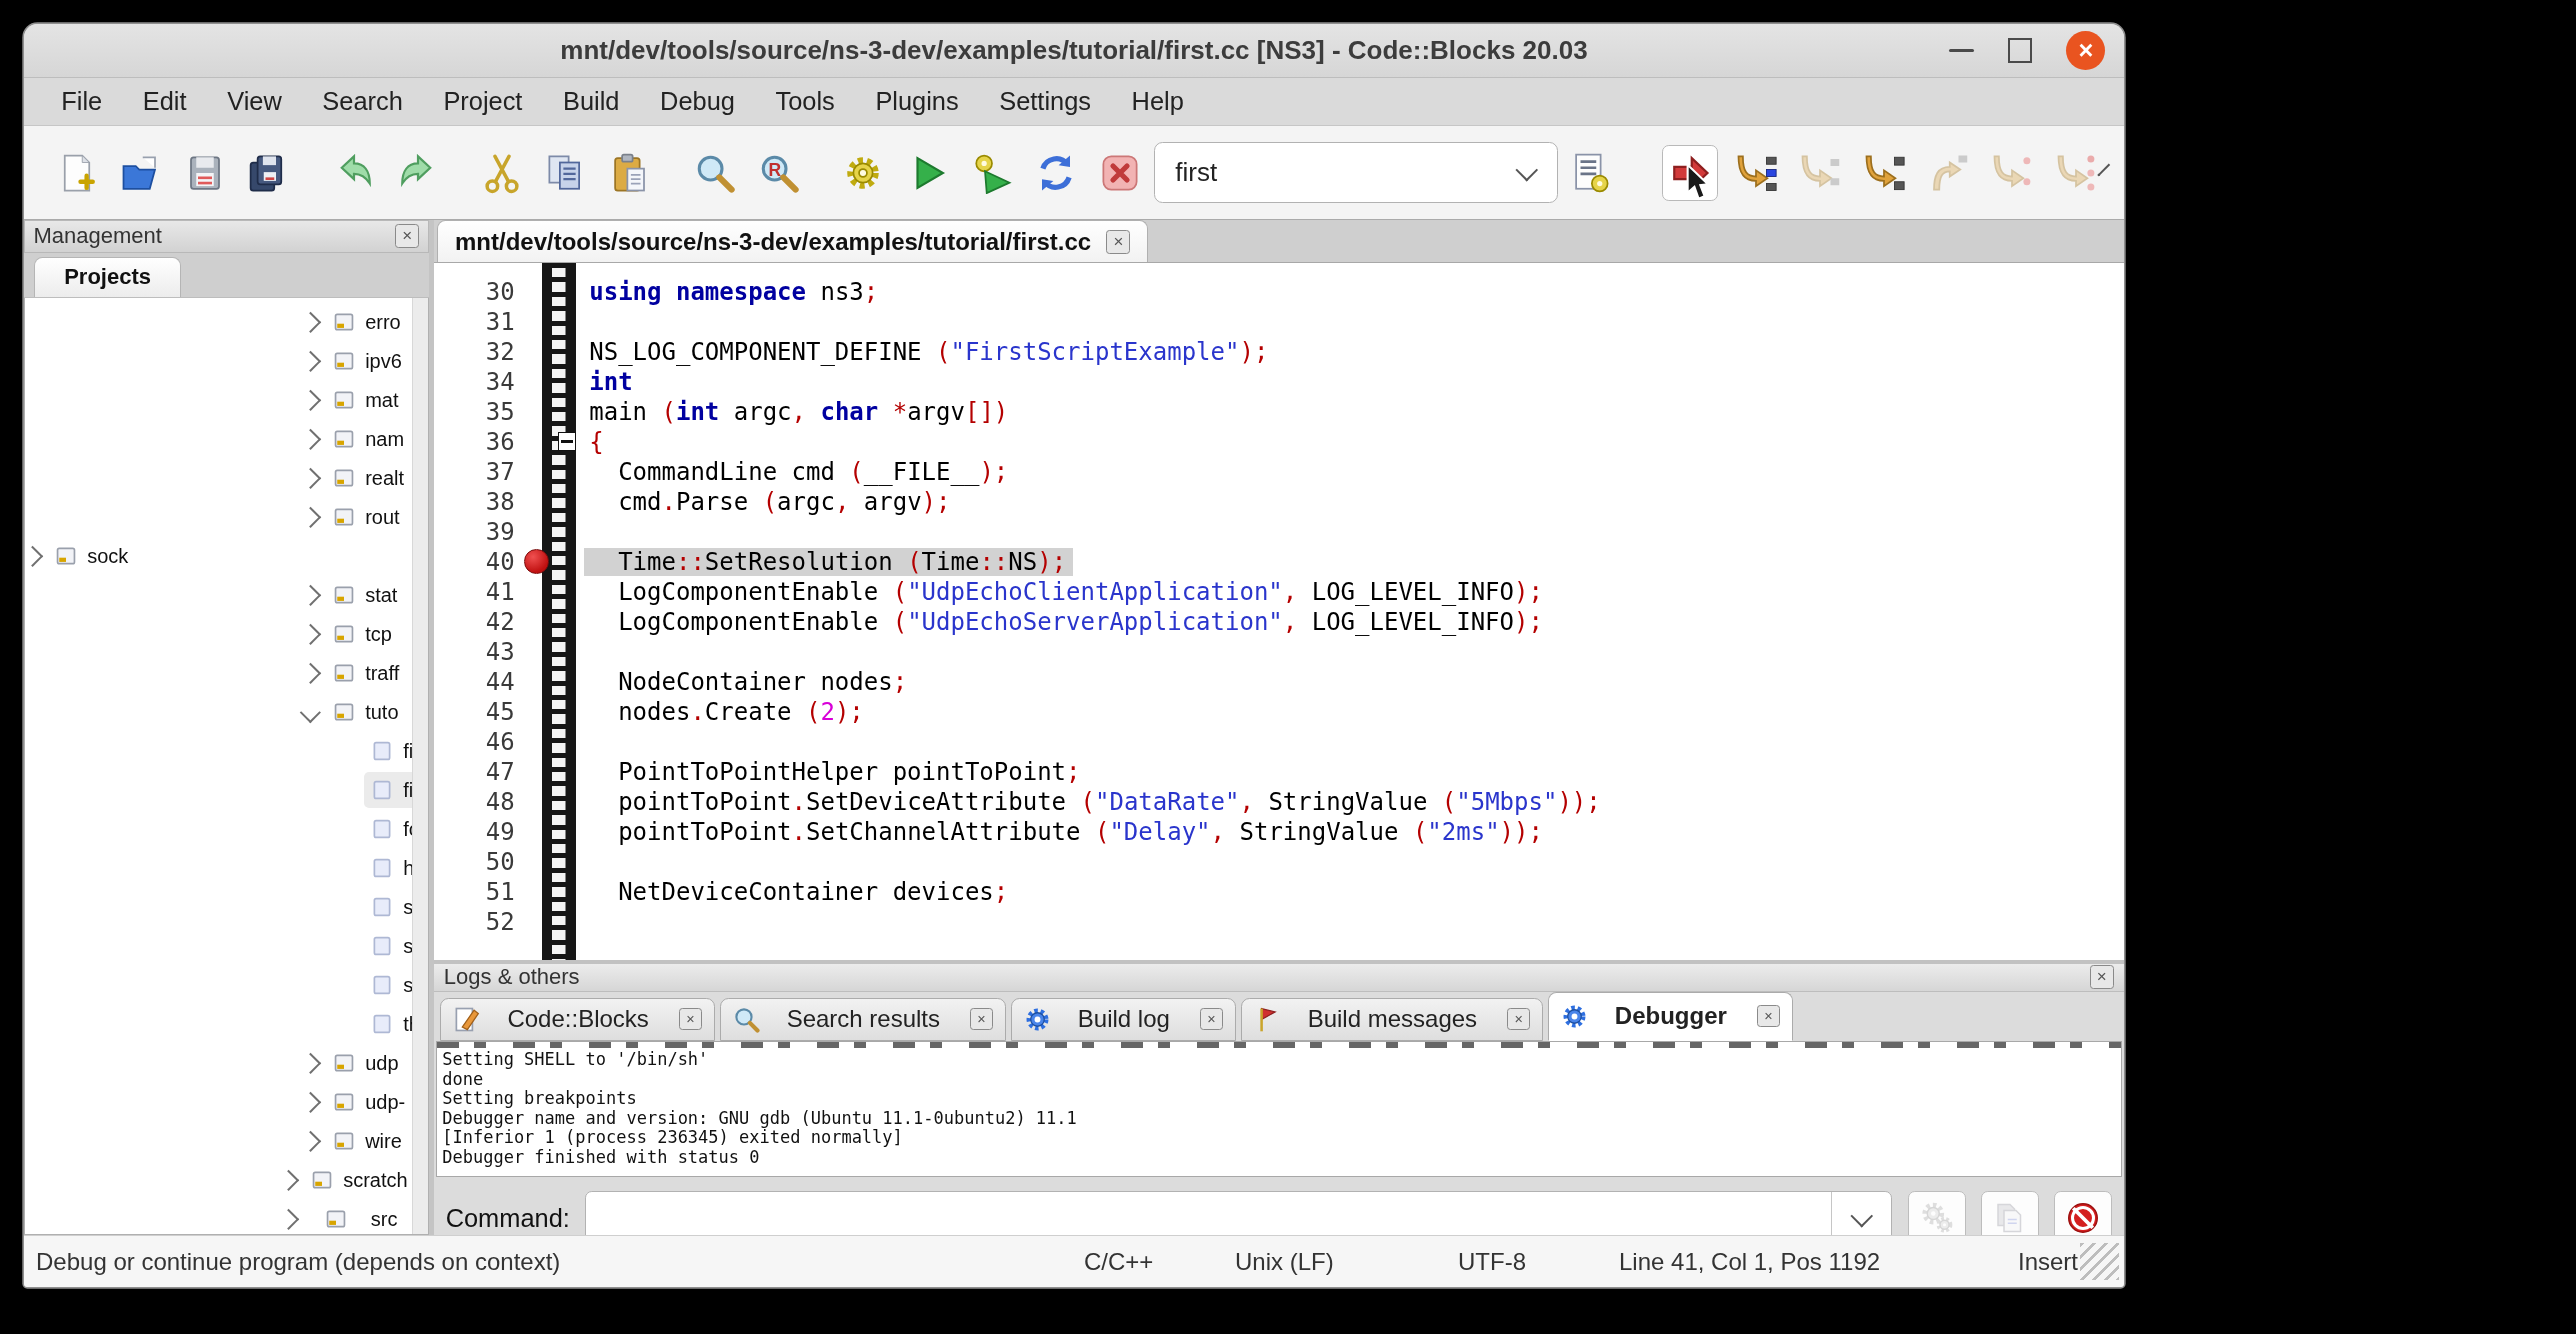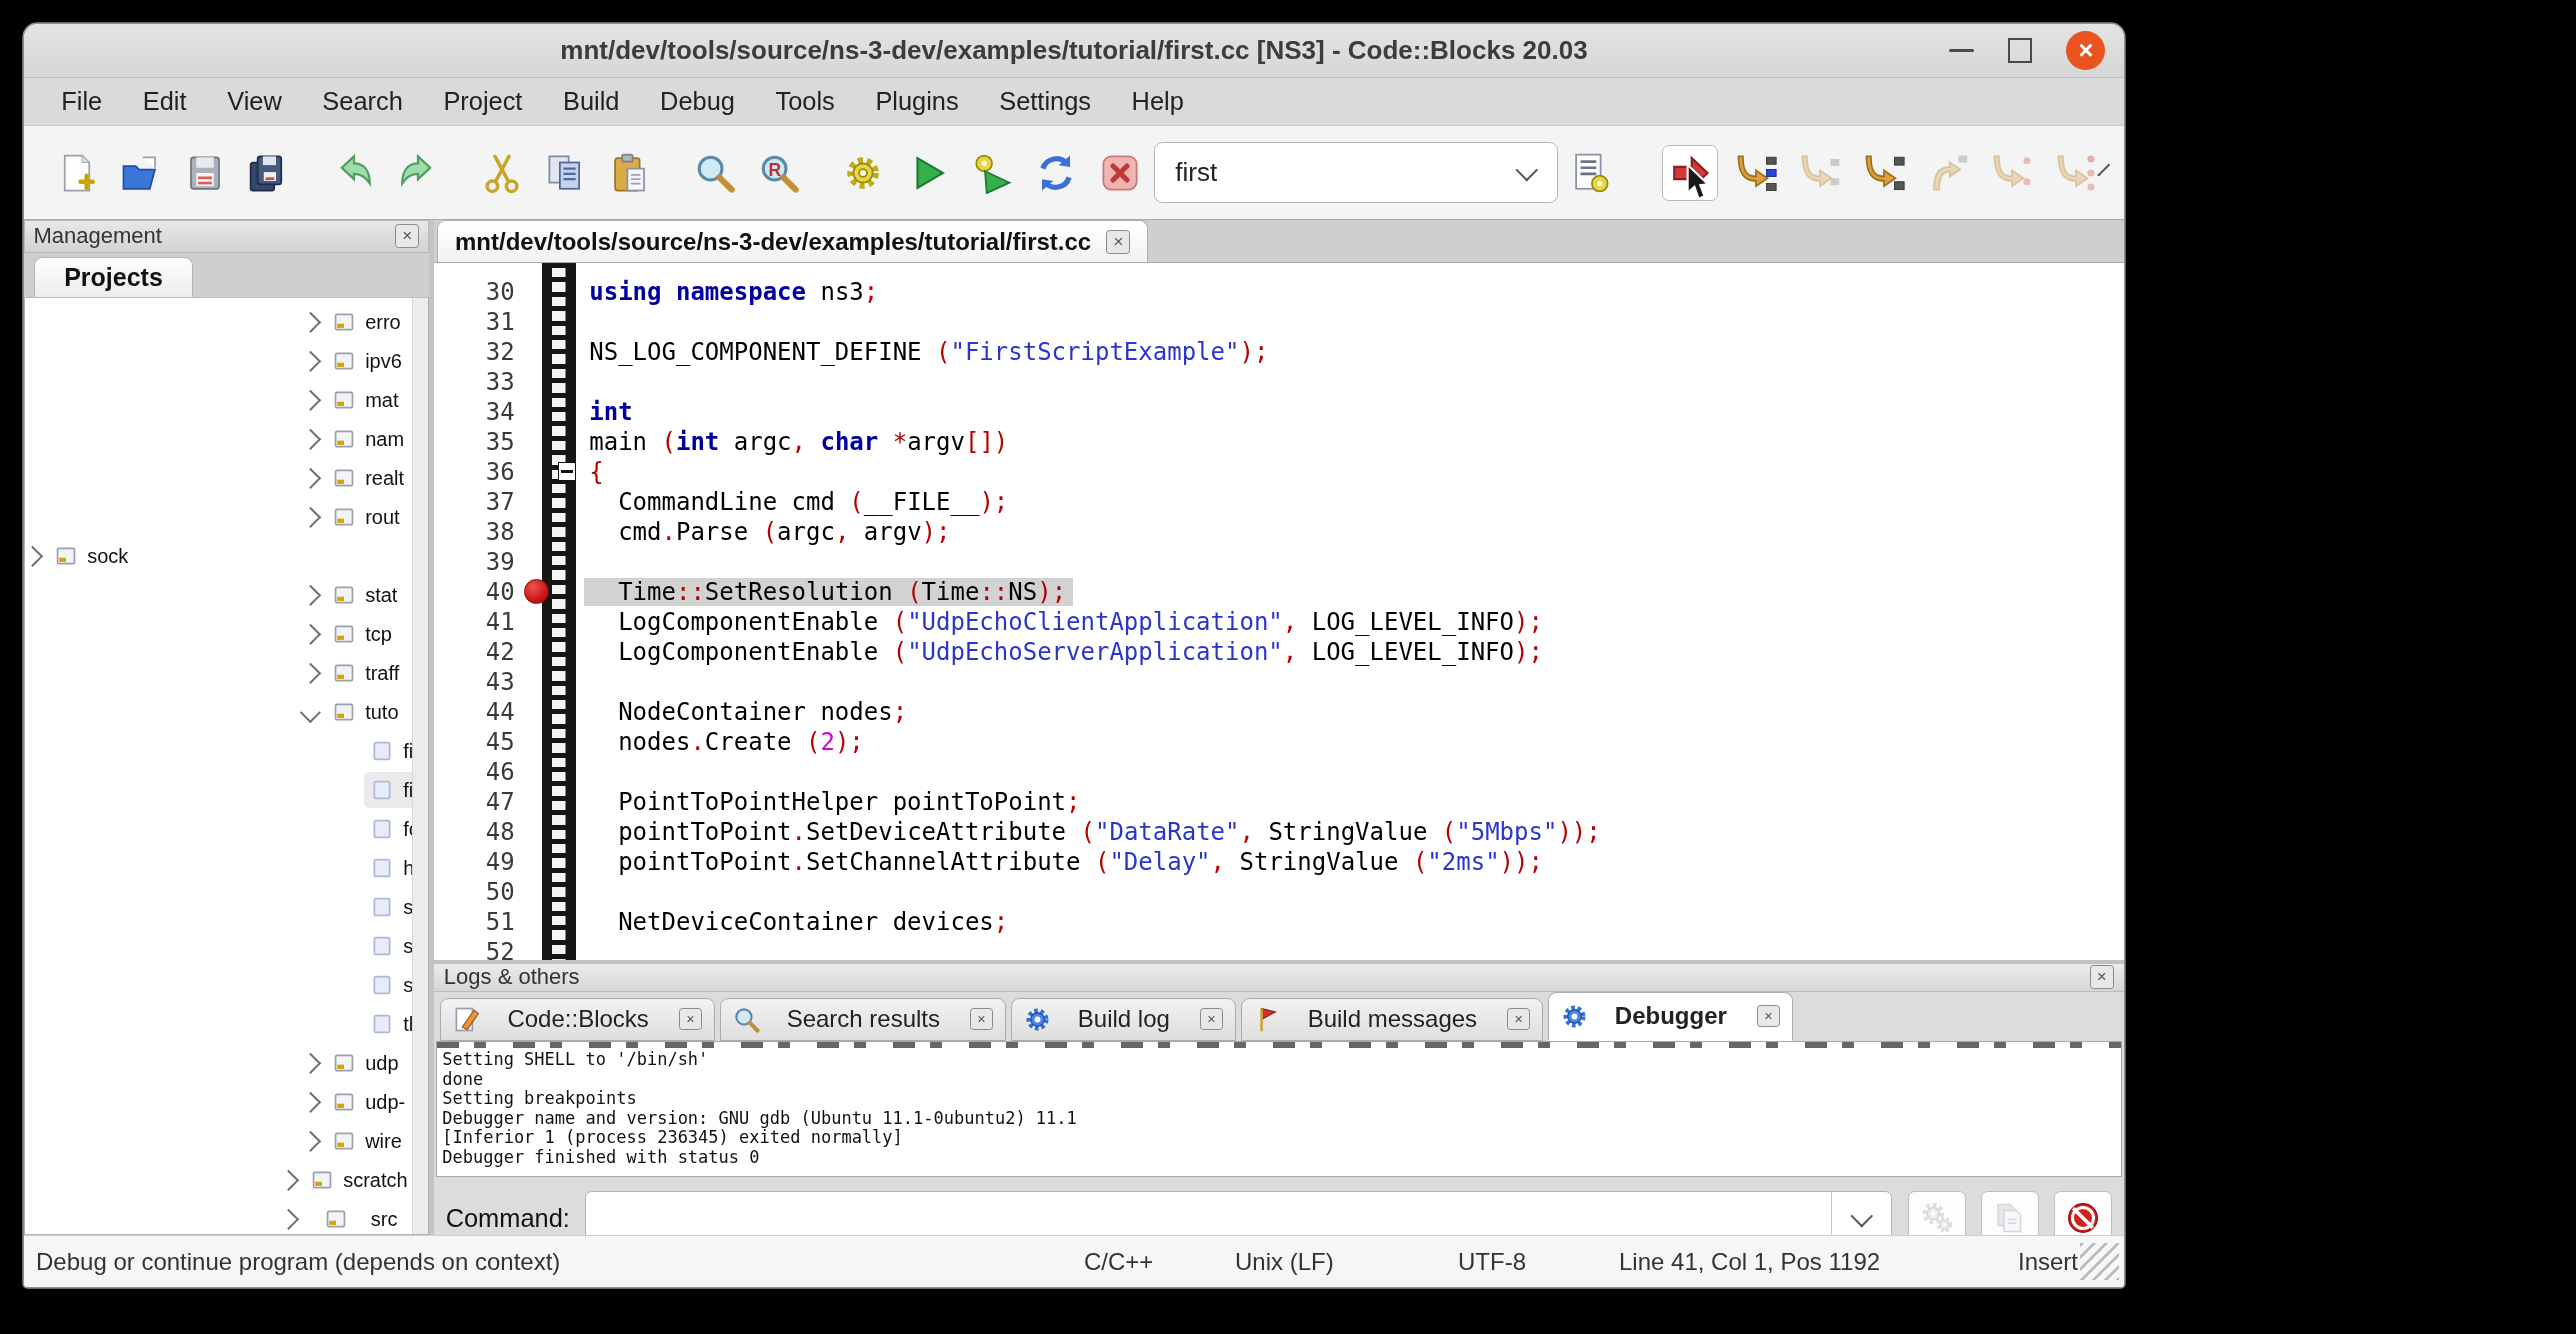--- a/index.html
+++ b/index.html
@@ -41,21 +41,21 @@
   
   .main{flex:1;display:flex;min-height:0;}
   .sidepanel{flex:0 0 393px;background:#d8d8d8;border-right:5.1px solid #c4c4c4;display:flex;flex-direction:column;min-height:0;}
   .caption{height:30.5px;flex:0 0 30.5px;background:linear-gradient(#e8e8e8,#d2d2d2);border:0.8px solid #b8b8b8;
     display:flex;align-items:center;padding:0 8.5px;font-size:22px;color:#333;}
   .xbox{margin-left:auto;width:22px;height:22px;border:1.7px solid #8a8a8a;border-radius:3.4px;color:#555;font-size:17px;
     display:flex;align-items:center;justify-content:center;background:#e8e8e8;flex:0 0 auto;}
   .tabstrip{height:44px;flex:0 0 44px;background:#cfcfcf;display:flex;align-items:flex-end;padding-left:10.2px;
     border-bottom:1.7px solid #bdbdbd;}
   .ptab{height:39px;background:linear-gradient(#fff,#ececec);border:1.7px solid #b5b5b5;border-bottom:none;
-    border-radius:8.5px 8.5px 0 0;padding:0 29px;display:flex;align-items:center;font-size:25px;font-weight:bold;color:#111;}
+    border-radius:8.5px 8.5px 0 0;padding:0 29px;display:flex;align-items:center;font-size:22px;font-weight:bold;color:#111;}
   .tree{flex:1;background:#fff;border:1.7px solid #b0b0b0;border-top:none;position:relative;overflow:hidden;padding-top:5.1px;}
   .tree::after{content:"";position:absolute;top:0;right:0;bottom:0;width:14.4px;background:#ececec;border-left:1.7px solid #d8d8d8;}
   .trow{height:39px;display:flex;align-items:center;gap:10.2px;white-space:nowrap;position:relative;}
   .trow.sel::before{content:"";position:absolute;left:339px;right:0;top:1.7px;bottom:1.7px;background:#ebebeb;border-radius:5.1px;}
   .trow *{position:relative;}
   .chev{width:12.7px;height:12.7px;border-right:2.5px solid #707070;border-bottom:2.5px solid #707070;
     transform:rotate(-45deg);flex:0 0 auto;margin-right:5.1px;}
   .chev.open{transform:rotate(45deg);}
   .tree .icon{width:22px;height:22px;flex:0 0 auto;}
   .tlabel{font-size:20px;color:#111;}
@@ -664,26 +664,20 @@
               <span class="foldcell"></span>
               <span class="codeln"></span>
             </div>
             <div class="cl">
               <span class="lnum">32</span>
               <span class="bpcell"></span>
               <span class="foldcell"></span>
               <span class="codeln"><span class="tk-pl">NS_LOG_COMPONENT_DEFINE </span><span class="tk-op">(</span><span class="tk-st">"FirstScriptExample"</span><span class="tk-op">);</span></span>
             </div>
             <div class="cl">
-              <span class="lnum">33</span>
-              <span class="bpcell"></span>
-              <span class="foldcell"></span>
-              <span class="codeln"></span>
-            </div>
-            <div class="cl">
               <span class="lnum">34</span>
               <span class="bpcell"></span>
               <span class="foldcell"></span>
               <span class="codeln"><span class="tk-kw">int</span></span>
             </div>
             <div class="cl">
               <span class="lnum">35</span>
               <span class="bpcell"></span>
               <span class="foldcell"></span>
               <span class="codeln"><span class="tk-pl">main </span><span class="tk-op">(</span><span class="tk-kw">int</span><span class="tk-pl"> argc</span><span class="tk-op">,</span><span class="tk-pl"> </span><span class="tk-kw">char</span><span class="tk-pl"> </span><span class="tk-op">*</span><span class="tk-pl">argv</span><span class="tk-op">[])</span></span>

